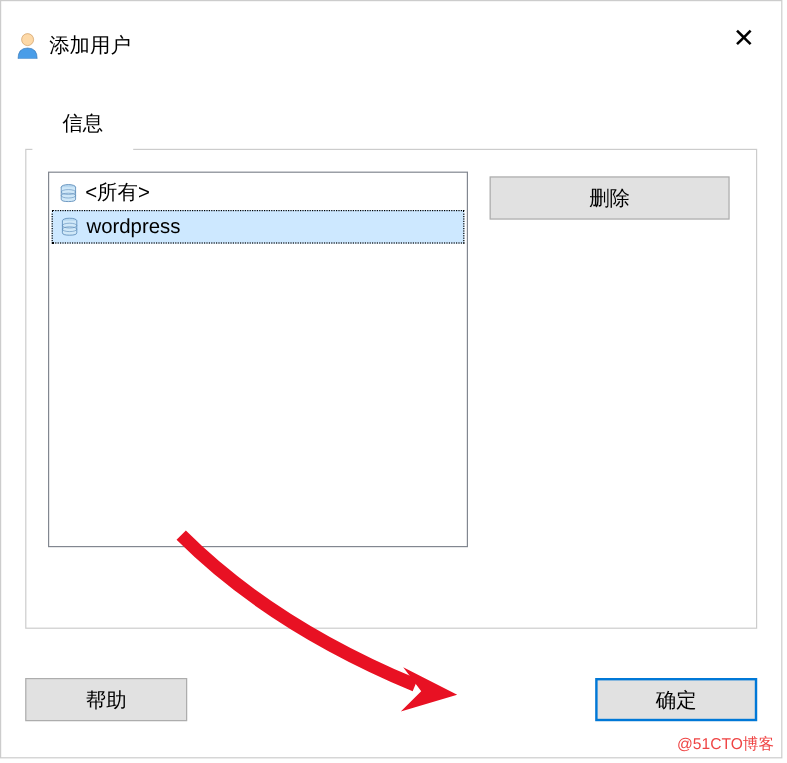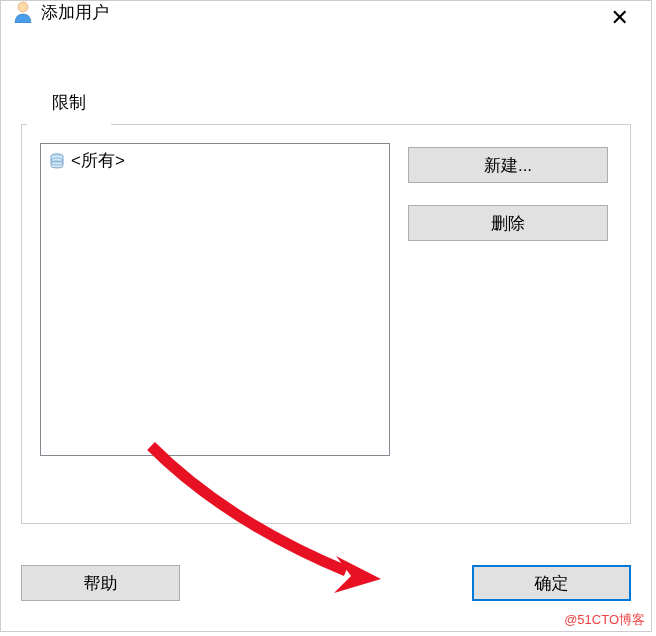--- a/index.html
+++ b/index.html
@@ -15,21 +15,21 @@
     .dialog {
       width: 652px;
       height: 632px;
       border: 1px solid #ccc;
       background: #fff;
       position: relative;
     }
     .titlebar {
       height: 48px;
       display: flex;
-      align-items: flex-start;
+      align-items: flex-end;
       padding: 0 12px;
     }
     .user-icon {
       width: 20px;
       height: 22px;
       margin-right: 8px;
       position: relative;
     }
     .title-text {
       font-size: 17px;
@@ -121,21 +121,21 @@
       left: 20px;
       right: 20px;
       display: flex;
       justify-content: space-between;
     }
     .bottom-right {
       display: flex;
       gap: 6px;
     }
     .btn-bottom {
-      width: 159px;
+      width: 135px;
       height: 36px;
       background: #e1e1e1;
       border: 1px solid #adadad;
       font-size: 17px;
       color: #000;
       cursor: pointer;
       font-family: inherit;
     }
     .btn-bottom.primary {
       border: 2px solid #0078d7;
@@ -165,40 +165,50 @@
         <circle cx="10" cy="6" r="5" fill="#fdd9a8" stroke="#c89050" stroke-width="0.5"></circle>
         <path d="M2 22 Q2 13 10 13 Q18 13 18 22 Z" fill="#4a9de8" stroke="#2d6fb0" stroke-width="0.5"></path>
       </svg>
     </span>
     <span class="title-text">添加用户</span>
     <span class="close-btn">✕</span>
   </div>
 
   <div class="content">
     <div class="tabs">
-      <div class="tab">限制</div>
+      <div class="tab">信息</div>
     </div>
 
     <div class="tab-panel">
       <div class="list-box">
         <div class="list-item">
           <span class="db-icon">
             <svg viewBox="0 0 16 16" width="16" height="16">
               <ellipse cx="8" cy="3" rx="6" ry="2.2" fill="#b8d8f0" stroke="#5a8ab8" stroke-width="0.7"></ellipse>
               <path d="M2 3 L2 13 Q2 15 8 15 Q14 15 14 13 L14 3" fill="#d0e8f8" stroke="#5a8ab8" stroke-width="0.7"></path>
               <ellipse cx="8" cy="7" rx="6" ry="2" fill="none" stroke="#5a8ab8" stroke-width="0.5"></ellipse>
               <ellipse cx="8" cy="10" rx="6" ry="2" fill="none" stroke="#5a8ab8" stroke-width="0.5"></ellipse>
             </svg>
           </span>
           <span class="list-label">&lt;所有&gt;</span>
         </div>
+        <div class="list-item selected">
+          <span class="db-icon">
+            <svg viewBox="0 0 16 16" width="16" height="16">
+              <ellipse cx="8" cy="3" rx="6" ry="2.2" fill="#b8d8f0" stroke="#5a8ab8" stroke-width="0.7"></ellipse>
+              <path d="M2 3 L2 13 Q2 15 8 15 Q14 15 14 13 L14 3" fill="#d0e8f8" stroke="#5a8ab8" stroke-width="0.7"></path>
+              <ellipse cx="8" cy="7" rx="6" ry="2" fill="none" stroke="#5a8ab8" stroke-width="0.5"></ellipse>
+              <ellipse cx="8" cy="10" rx="6" ry="2" fill="none" stroke="#5a8ab8" stroke-width="0.5"></ellipse>
+            </svg>
+          </span>
+          <span class="list-label">wordpress</span>
+        </div>
       </div>
 
       <div class="side-buttons">
-        <button class="btn">新建...</button>
         <button class="btn">删除</button>
       </div>
     </div>
   </div>
 
   <div class="bottom-buttons">
     <button class="btn-bottom">帮助</button>
     <div class="bottom-right">
       <button class="btn-bottom primary">确定</button>
     </div>

